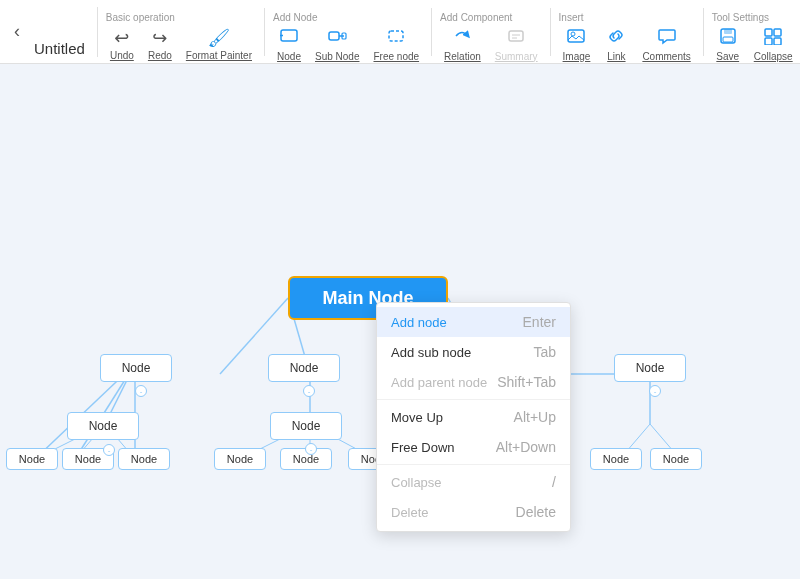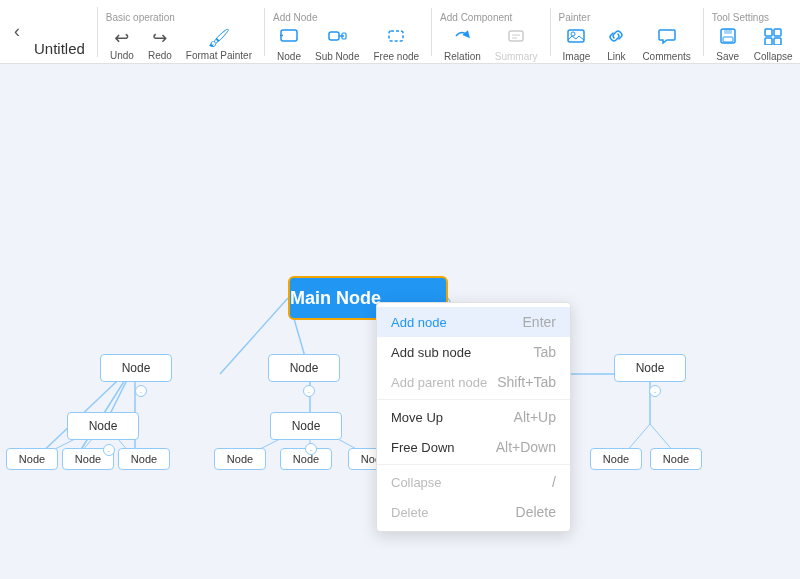--- a/index.html
+++ b/index.html
@@ -70,20 +70,21 @@
       font-size: 18px;
       color: #555;
       margin-bottom: 1px;
     }
     .toolbar-btn .icon.blue { color: #1a8fe3; }
     .toolbar-btn .icon.disabled { color: #ccc; }
     .toolbar-btn .btn-label {
       font-size: 10px;
       color: #555;
       white-space: nowrap;
+      text-decoration: underline;
     }
     .toolbar-btn.disabled .btn-label { color: #ccc; }
     .toolbar-btn.disabled .icon { color: #ccc; }
 
     
     .canvas {
       position: relative;
       width: 800px;
       height: 515px;
       background: #f0f4fa;
@@ -95,21 +96,21 @@
       position: absolute;
       top: 212px;
       left: 288px;
       width: 160px;
       height: 44px;
       background: #2196f3;
       border: 2px solid #f0a500;
       border-radius: 6px;
       display: flex;
       align-items: center;
-      justify-content: flex-start;
+      justify-content: center;
       font-size: 18px;
       font-weight: bold;
       color: #fff;
       cursor: pointer;
       z-index: 10;
     }
 
     
     .node-box {
       position: absolute;
@@ -263,21 +264,21 @@
               <line x1="6" y1="8" x2="14" y2="8" stroke="#ccc" stroke-width="1"></line>
               <line x1="6" y1="11" x2="11" y2="11" stroke="#ccc" stroke-width="1"></line>
             </svg>
         </span>
         <span class="btn-label">Summary</span>
       </div>
     </div>
   </div>
 
   <div class="toolbar-section">
-    <span class="section-label">Painter</span>
+    <span class="section-label">Insert</span>
     <div class="section-items">
       <div class="toolbar-btn">
         <span class="icon blue">
           <svg width="20" height="18" viewBox="0 0 20 18">
               <rect x="2" y="3" width="16" height="12" rx="2" fill="none" stroke="#2196f3" stroke-width="1.5"></rect>
               <circle cx="7" cy="7" r="2" fill="none" stroke="#2196f3" stroke-width="1"></circle>
               <path d="M2 13 L6 9 L10 12 L13 9 L18 13" fill="none" stroke="#2196f3" stroke-width="1"></path>
             </svg>
         </span>
         <span class="btn-label">Image</span>

